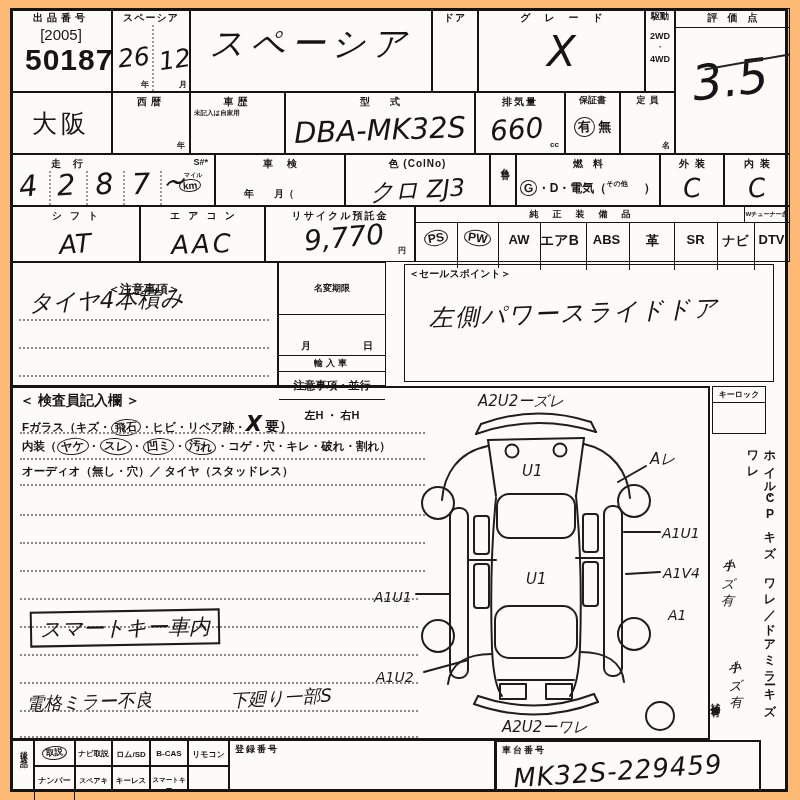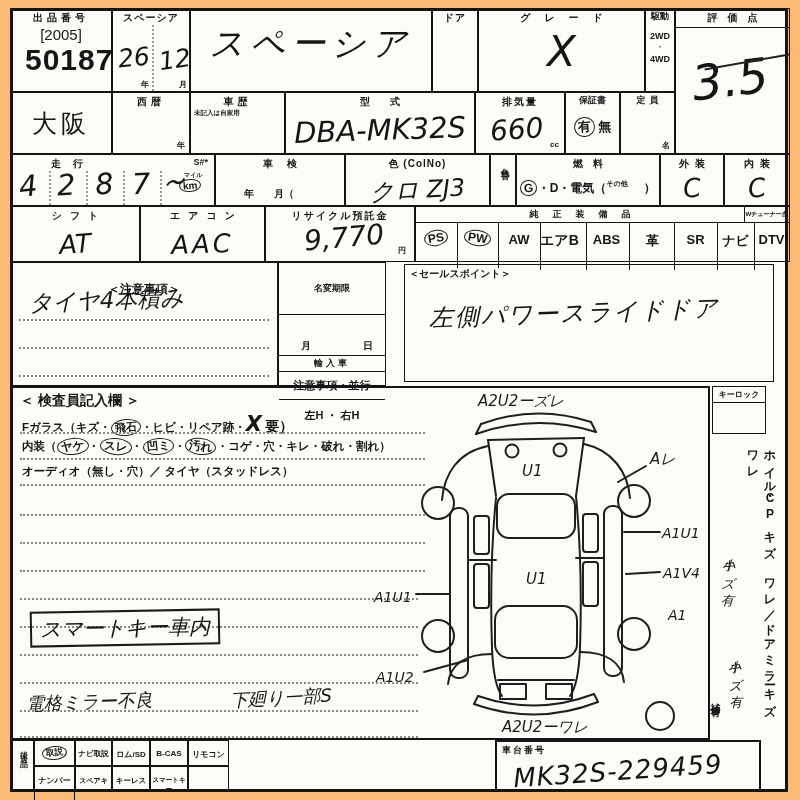--- a/index.html
+++ b/index.html
@@ -326,19 +326,22 @@
 <div class="c" style="left:112px;top:740px;width:38px;height:26px;text-align:center;font-size:8px;font-weight:bold;padding-top:8px;"><span>ロム/SD</span></div>
 <div class="c" style="left:150px;top:740px;width:38px;height:26px;text-align:center;font-size:8px;font-weight:bold;padding-top:8px;"><span>B-CAS</span></div>
 <div class="c" style="left:188px;top:740px;width:41px;height:26px;text-align:center;font-size:8px;font-weight:bold;padding-top:8px;"><span>リモコン</span></div>
 
 <div class="c" style="left:34px;top:766px;width:41px;height:38px;text-align:center;font-size:8px;font-weight:bold;padding-top:8px;"><span>ナンバー</span></div>
 <div class="c" style="left:75px;top:766px;width:37px;height:26px;text-align:center;font-size:7px;font-weight:bold;padding-top:9px;"><span>スペアキー</span></div>
 <div class="c" style="left:112px;top:766px;width:38px;height:26px;text-align:center;font-size:7.5px;font-weight:bold;padding-top:9px;"><span>キーレス</span></div>
 <div class="c" style="left:150px;top:766px;width:38px;height:26px;text-align:center;font-size:6.5px;font-weight:bold;padding-top:9px;"><span>スマートキー</span></div>
 <div class="c" style="left:188px;top:766px;width:41px;height:26px;"></div>
 
+<div class="c" style="left:229px;top:740px;width:266px;height:52px;">
+  <div style="font-size:9px;font-weight:bold;padding:2px 0 0 5px;letter-spacing:2px;">登録番号</div>
+</div>
 
 <div class="c" style="left:495px;top:740px;width:266px;height:52px;border-width:2px;">
   <div style="font-size:9px;font-weight:bold;padding:2px 0 0 5px;letter-spacing:2px;">車台番号</div>
   <div class="hw" style="position:absolute;left:16px;top:14px;font-size:26px;transform:rotate(-4deg);letter-spacing:1px;">MK32S-229459</div>
 </div>
 
 </div>
 
 </body></html>

